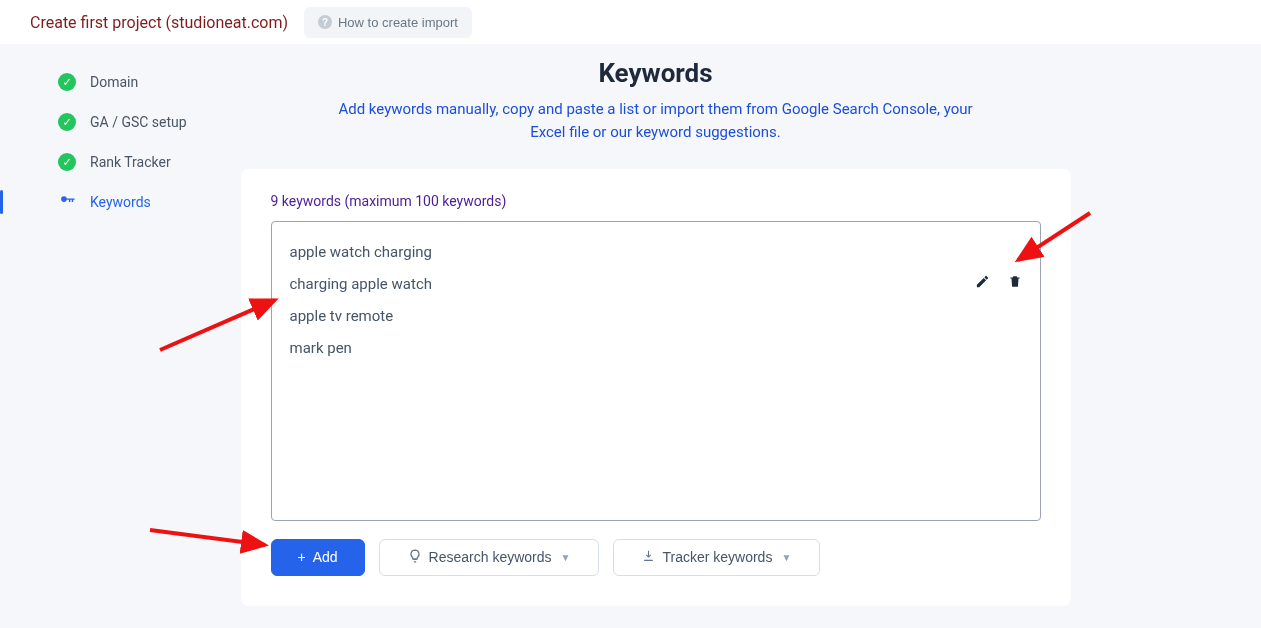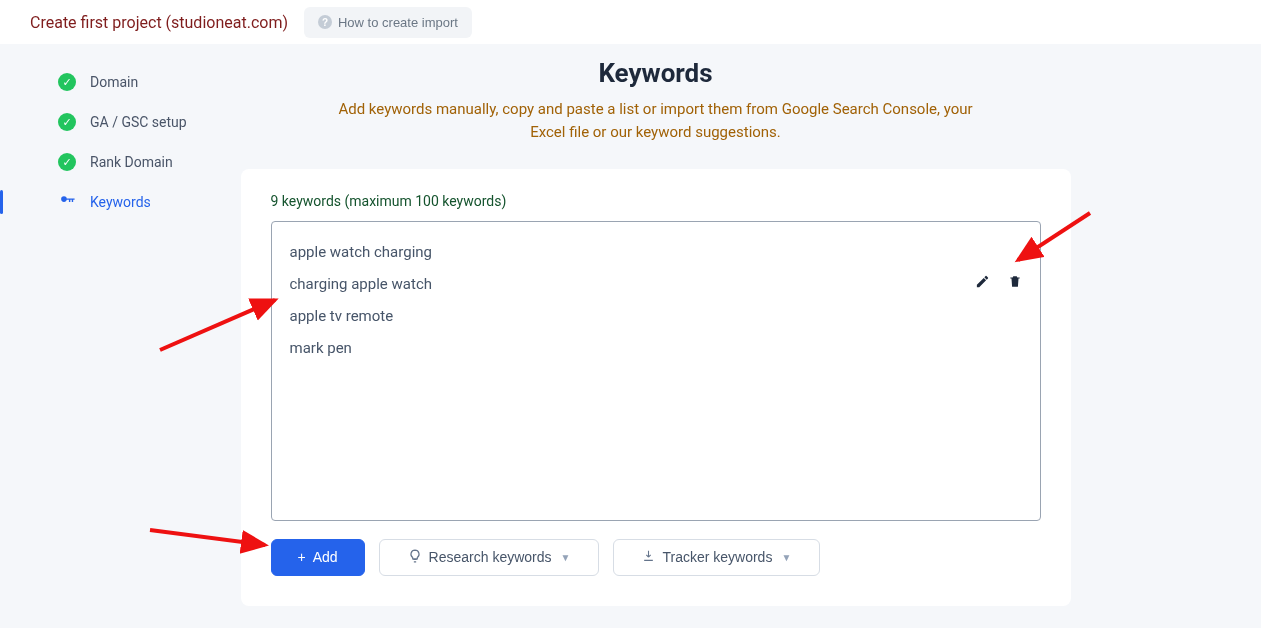--- a/index.html
+++ b/index.html
@@ -99,37 +99,37 @@
     flex-direction:column;
     align-items:center;
   }
   .heading {
     font-size: 26px;
     font-weight: 700;
     color: #1e293b;
     margin-top: 6px;
   }
   .subheading {
-    color: #a16207;
+    color: #1d4ed8;
     font-size: 15px;
     text-align: center;
     margin-top: 10px;
     max-width: 640px;
     line-height: 1.55;
   }
   .card {
     background: #fff;
     border-radius: 8px;
     width: 830px;
     margin-top: 24px;
     padding: 24px 30px 30px 30px;
   }
   .count-label {
     font-size: 14px;
-    color: #14532d;
+    color: #4c1d95;
     margin-bottom: 12px;
   }
   .panels {
     display: flex;
     gap: 22px;
   }
   .panel {
     flex: 1;
     border: 1px solid #d7dde5;
     border-radius: 4px;
@@ -204,21 +204,21 @@
       <div class="step">
         <span class="check-icon">✓</span>
         <span>Domain</span>
       </div>
       <div class="step">
         <span class="check-icon">✓</span>
         <span>GA / GSC setup</span>
       </div>
       <div class="step">
         <span class="check-icon">✓</span>
-        <span>Rank Domain</span>
+        <span>Rank Tracker</span>
       </div>
       <div class="step active">
         <span class="key-icon"><svg width="17" height="17" viewBox="0 0 24 24" fill="#2563eb">
             <path d="M7 14a4 4 0 1 1 0-8 4 4 0 0 1 0 8zm3.5-5H22v2h-2v3h-2v-3h-2v3h-2v-3h-3.5"></path>
           </svg></span>
         <span>Keywords</span>
       </div>
     </div>
 
   <div class="main">

